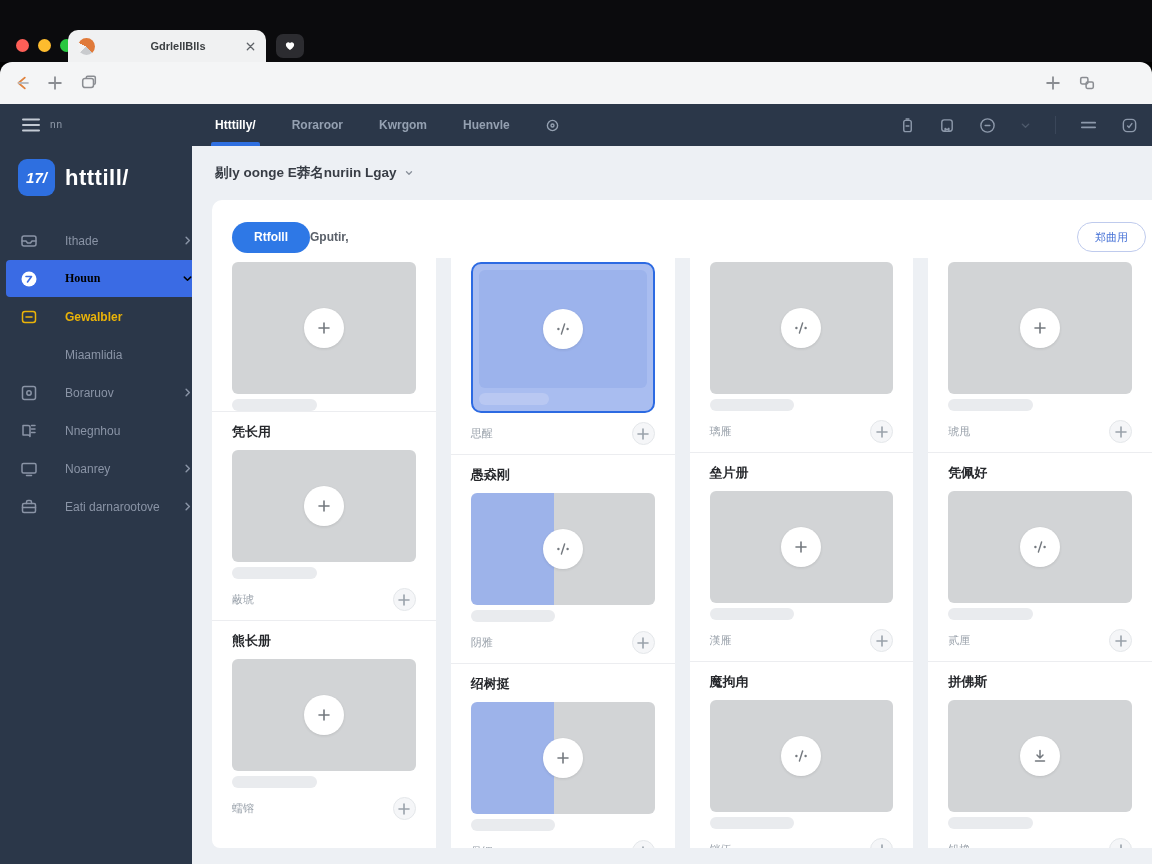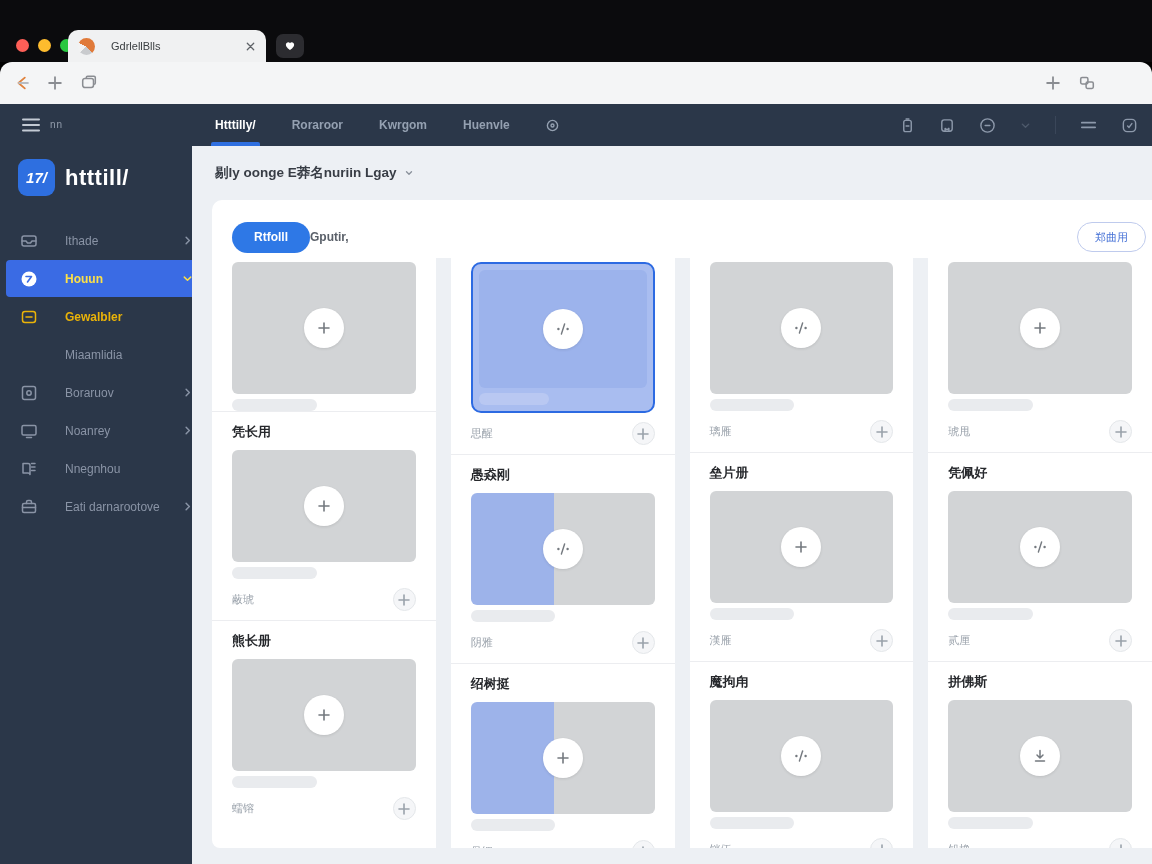--- a/index.html
+++ b/index.html
@@ -7,22 +7,22 @@
     font-family:"Liberation Sans", sans-serif; }
 
   
   .chrome-top { position:absolute; top:0; left:0; width:1152px; height:62px; background:#0b0b0d; }
   .lights { position:absolute; left:16px; top:39px; display:flex; gap:9px; }
   .light { width:13px; height:13px; border-radius:50%; }
   .tab { position:absolute; left:68px; top:30px; width:198px; height:32px; background:#f0f1f2;
     border-radius:10px 10px 0 0; display:flex; align-items:center; padding:0 10px; }
   .favicon { width:17px; height:17px; border-radius:50%;
     background:conic-gradient(#e07a3a 0 38%, #c9cbce 38% 63%, #f2f2f2 63% 82%, #e07a3a 82% 100%); }
-  .tab-title { font-size:11px; color:#3c4043; font-weight:normal; margin-left:16px; flex:1;
-    white-space:nowrap; overflow:hidden; }
+  .tab-title { font-size:11px; color:#3c4043; font-weight:bold; margin-left:16px; flex:1;
+    white-space:nowrap; overflow:hidden;text-align:center; }
   .tab-close { color:#5f6368; display:flex; }
   .ext-btn { position:absolute; left:276px; top:34px; width:28px; height:24px; border-radius:7px;
     background:#2c2c30; color:#fff; display:flex; align-items:center; justify-content:center; }
 
   .toolbar { position:absolute; top:62px; left:0; width:1152px; height:42px; background:#f4f5f6;
     border-radius:12px 12px 0 0; }
   .tb-icon { position:absolute; top:12px; color:#7a7d82; display:flex; }
   .urlbar { position:absolute; left:112px; top:69px; width:786px; height:28px; background:#fff;
     border-radius:14px; display:flex; align-items:center; padding:0 12px; }
   .url-text { font-size:12px; color:#9aa0a6; margin-left:9px; flex:1; }
@@ -50,21 +50,21 @@
   .logo-row { display:flex; align-items:center; padding:13px 0 14px 18px; }
   .logo-mark { width:37px; height:37px; border-radius:9px; background:#2e6fe0; color:#fff;
     display:flex; align-items:center; justify-content:center; font-weight:bold; font-size:15px; font-style:italic; }
   .logo-text { color:#fff; font-size:22px; font-weight:bold; margin-left:10px; letter-spacing:.5px; }
   .menu { margin-top:12px; }
   .menu-item { display:flex; align-items:center; height:37px; margin:1px 6px; border-radius:4px;
     color:#8a94a6; font-size:12px; padding:0 12px 0 14px; cursor:pointer; }
   .menu-item .mi-icon { width:18px; height:18px; margin-right:15px; display:flex; align-items:center; justify-content:center; }
   .menu-item .mi-label { flex:1; white-space:nowrap; overflow:hidden;margin-left:12px; }
   .menu-item .mi-chev { display:flex; }
-  .menu-item.active { background:#3a6be4; color:#fde047; font-weight:bold; }
+  .menu-item.active { background:#3a6be4; color:#000000; font-weight:bold;font-family:Liberation Serif, serif; }
   .menu-item.bright { color:#eab308; font-weight:bold; }
   .menu-item.sub { padding-left:47px; }
 
   
   .main { position:absolute; top:42px; left:192px; width:960px; height:718px; background:#edf0f4; }
   .breadcrumb { height:54px; display:flex; align-items:center; padding-left:23px;
     font-size:13.5px; font-weight:bold; color:#383d45; }
   .breadcrumb .bc-chev { margin-left:7px; color:#8a919b; display:flex; }
 
   .panel { position:absolute; left:20px; top:54px; width:940px; height:648px; }
@@ -316,45 +316,45 @@
               <svg width="11" height="11" viewBox="0 0 12 12">
                 <path d="M4.5 2.5L8 6l-3.5 3.5" fill="none" stroke="currentColor" stroke-width="1.6" stroke-linecap="round" stroke-linejoin="round"></path>
               </svg>
             </span>
           </span>
         </div>
         <div class="menu-item">
           <span class="mi-icon">
             <span style="display:flex">
               <svg width="18" height="18" viewBox="0 0 18 18" fill="none" stroke="currentColor" stroke-width="1.5" stroke-linecap="round" stroke-linejoin="round">
-                <rect x="2" y="3.5" width="14" height="9.5" rx="1.5"></rect>
-                <path d="M6.5 15.5h5"></path>
-              </svg>
-            </span>
-          </span>
-          <span class="mi-label">Noanrey</span>
-          <span class="mi-chev">
-            <span style="display:flex">
-              <svg width="11" height="11" viewBox="0 0 12 12">
-                <path d="M4.5 2.5L8 6l-3.5 3.5" fill="none" stroke="currentColor" stroke-width="1.6" stroke-linecap="round" stroke-linejoin="round"></path>
-              </svg>
-            </span>
-          </span>
-        </div>
-        <div class="menu-item">
-          <span class="mi-icon">
-            <span style="display:flex">
-              <svg width="18" height="18" viewBox="0 0 18 18" fill="none" stroke="currentColor" stroke-width="1.5" stroke-linecap="round" stroke-linejoin="round">
                 <path d="M3 3.5h5a2 2 0 012 2v9a2 2 0 00-2-1.5H3z"></path>
                 <path d="M15 3.5h-3.5"></path>
                 <path d="M15 7h-3.5M15 10.5h-3.5"></path>
               </svg>
             </span>
           </span>
           <span class="mi-label">Nnegnhou</span>
+        </div>
+        <div class="menu-item">
+          <span class="mi-icon">
+            <span style="display:flex">
+              <svg width="18" height="18" viewBox="0 0 18 18" fill="none" stroke="currentColor" stroke-width="1.5" stroke-linecap="round" stroke-linejoin="round">
+                <rect x="2" y="3.5" width="14" height="9.5" rx="1.5"></rect>
+                <path d="M6.5 15.5h5"></path>
+              </svg>
+            </span>
+          </span>
+          <span class="mi-label">Noanrey</span>
+          <span class="mi-chev">
+            <span style="display:flex">
+              <svg width="11" height="11" viewBox="0 0 12 12">
+                <path d="M4.5 2.5L8 6l-3.5 3.5" fill="none" stroke="currentColor" stroke-width="1.6" stroke-linecap="round" stroke-linejoin="round"></path>
+              </svg>
+            </span>
+          </span>
         </div>
         <div class="menu-item">
           <span class="mi-icon">
             <span style="display:flex">
               <svg width="18" height="18" viewBox="0 0 18 18" fill="none" stroke="currentColor" stroke-width="1.5" stroke-linecap="round" stroke-linejoin="round">
                 <rect x="2.5" y="5.5" width="13" height="9" rx="1.5"></rect>
                 <path d="M6.5 5.5V4a1.5 1.5 0 011.5-1.5h2A1.5 1.5 0 0111.5 4v1.5M2.5 9.5h13"></path>
               </svg>
             </span>
           </span>

